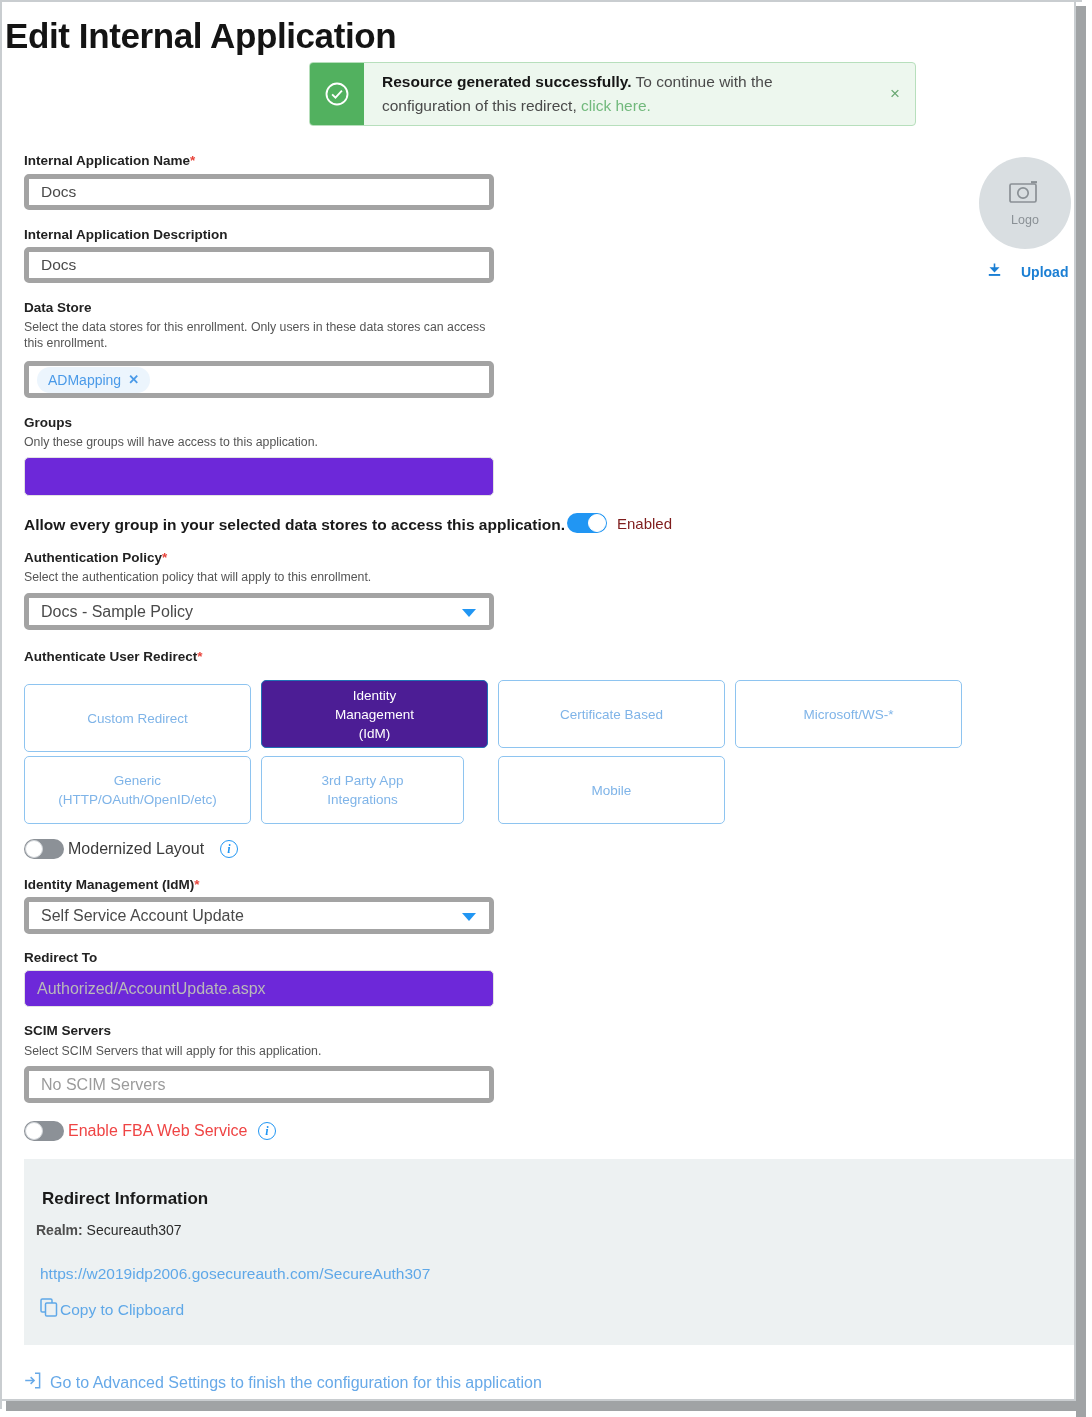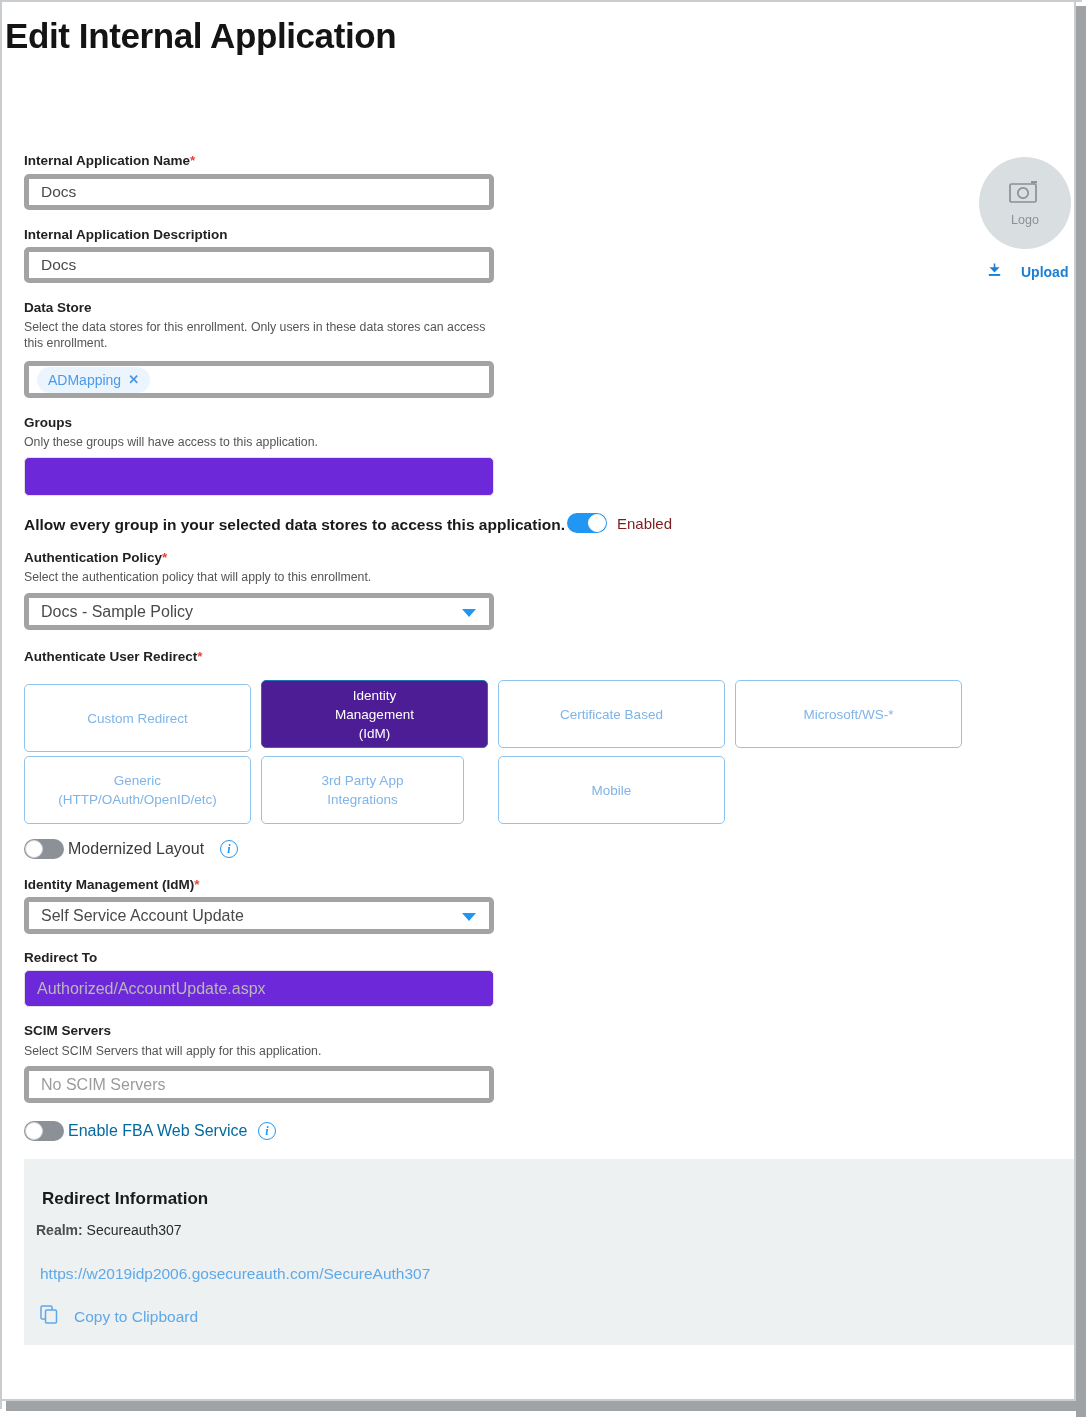--- a/index.html
+++ b/index.html
@@ -274,24 +274,24 @@
   .rp-realm b { color: #4d4d4d; }
   .rp-url {
     position: absolute;
     left: 16px; top: 106px;
     font-size: 15.5px;
     color: #5fa8e8;
     cursor: pointer;
   }
   .rp-copy {
     position: absolute;
-    left: 16px; top: 146px;
-    display: flex;
-    align-items: center;
-    gap: 16px;
+    left: 16px; top: 139px;
+    display: flex;
+    align-items: center;
+    gap: 2px;
     font-size: 15.5px;
     color: #5fa8e8;
     cursor: pointer;
   }
 
   
   .bottom-link {
     position: absolute;
     left: 22px; top: 1370px;
     display: flex;
@@ -312,20 +312,34 @@
   <div id="frame-top"></div>
   <div id="frame-right-thin"></div>
   <div id="frame-bottom-thin"></div>
   <div id="frame-right"></div>
   <div id="frame-bottom"></div>
 
   <div id="content">
 
     <div class="page-title">Edit Internal Application</div>
 
+    <div class="alert">
+      <div class="alert-icon-wrap">
+        <svg width="28" height="28" viewBox="0 0 24 24" fill="none" stroke="#ffffff" stroke-width="1.6">
+          <circle cx="12" cy="12" r="9"></circle>
+          <polyline points="7.8,12.3 10.7,15.1 16.2,9.2"></polyline>
+        </svg>
+      </div>
+      <div class="alert-body">
+        <span>
+          <b>Resource generated successfully.</b><span> To continue with the configuration of this redirect, </span><span class="alert-link">click here.</span>
+        </span>
+      </div>
+      <div class="alert-close">×</div>
+    </div>
 
     <div class="logo-circle">
       <span>
         <svg width="34" height="26" viewBox="0 0 34 26" fill="none" stroke="#8a9095" stroke-width="1.7">
           <rect x="2" y="4" width="26" height="18" rx="1.5"></rect>
           <circle cx="15" cy="13" r="5.2"></circle>
           <line x1="23" y1="2.2" x2="29" y2="2.2" stroke-width="2.2"></line>
         </svg>
       </span>
       <span class="logo-text">Logo</span>
@@ -420,36 +434,46 @@
 
     <div class="field-label" style="left:22px; top:1021px;">
       <span>SCIM Servers</span>
     </div>
     <div class="field-help" style="left:22px; top:1041px;">Select SCIM Servers that will apply for this application.</div>
     <div class="tbox placeholder" style="top:1064px; height:37px; font-size:16px;">No SCIM Servers</div>
 
     <div class="toggle" style="left:22px; top:1119px;">
       <span class="knob"></span>
     </div>
-    <div class="toggle-text" style="left:66px; top:1120px; font-size:16px; color:#0369a1;">Enable FBA Web Service</div>
+    <div class="toggle-text" style="left:66px; top:1120px; font-size:16px; color:#ef4444;">Enable FBA Web Service</div>
     <div class="info-icon" style="left:256px; top:1120px;">i</div>
 
     <div class="redirect-panel">
       <div class="rp-title">Redirect Information</div>
       <div class="rp-realm">
         <b>Realm:</b>
         <span>Secureauth307</span>
       </div>
       <div class="rp-url">https://w2019idp2006.gosecureauth.com/SecureAuth307</div>
       <div class="rp-copy">
         <span>
           <svg width="18" height="19" viewBox="0 0 18 19" fill="none" stroke="#5fa8e8" stroke-width="1.5">
             <rect x="1" y="1" width="11" height="13" rx="1.3"></rect>
             <rect x="5.5" y="5" width="11" height="13" rx="1.3" fill="#edf1f2"></rect>
           </svg>
         </span>
         <span>Copy to Clipboard</span>
       </div>
     </div>
 
+    <div class="bottom-link">
+      <span>
+        <svg width="17" height="17" viewBox="0 0 17 17" fill="none" stroke="#67a9e8" stroke-width="1.5">
+          <path d="M11 1.2 H15.6 V15.8 H11"></path>
+          <line x1="1.2" y1="8.5" x2="10" y2="8.5"></line>
+          <polyline points="6.6,5.1 10.1,8.5 6.6,11.9"></polyline>
+        </svg>
+      </span>
+      <span>Go to Advanced Settings to finish the configuration for this application</span>
+    </div>
 
   </div>
 </div>
 
 </body></html>

